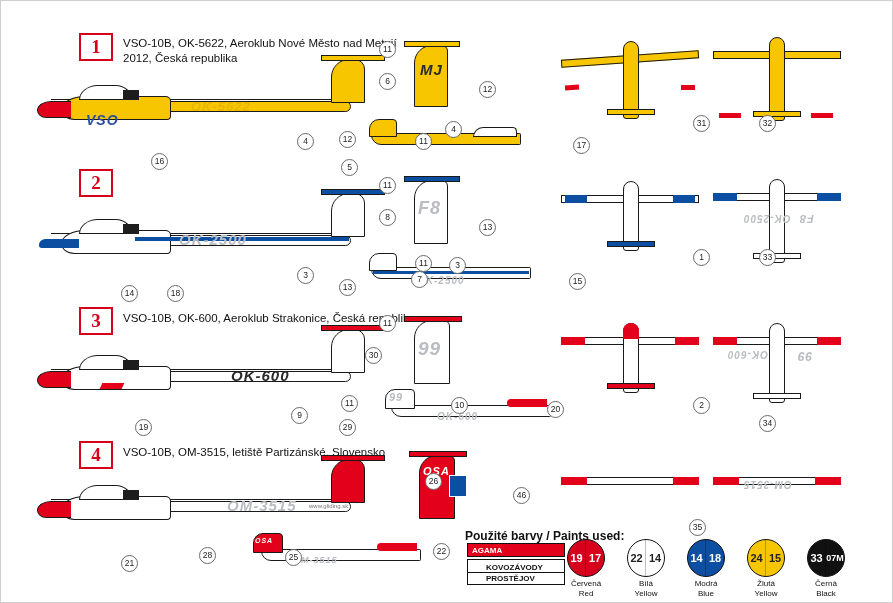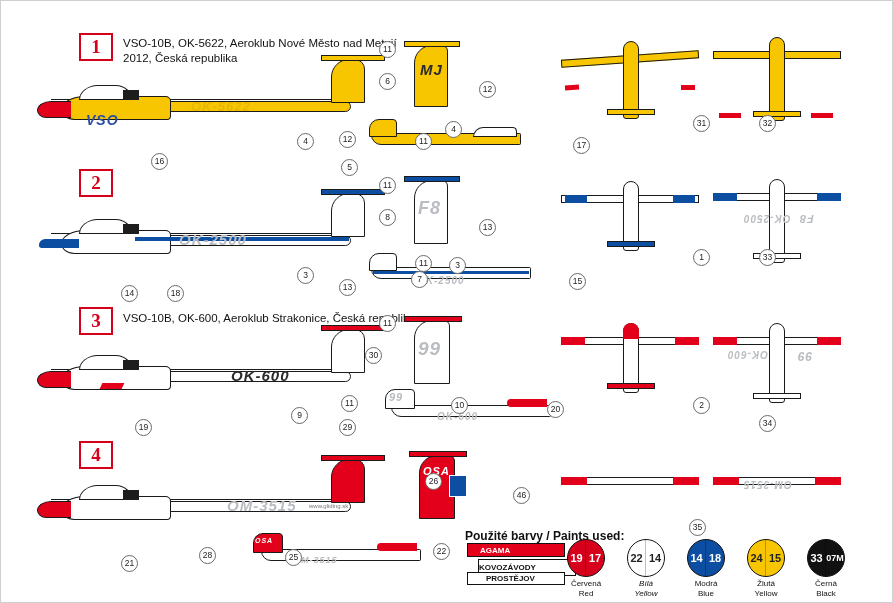--- a/index.html
+++ b/index.html
@@ -291,20 +291,21 @@
   <div class="callout" style="left:290px; top:406px;">9</div>
   <div class="callout" style="left:134px; top:418px;">19</div>
   <div class="callout" style="left:340px; top:394px;">11</div>
   <div class="callout" style="left:338px; top:418px;">29</div>
   <div class="callout" style="left:450px; top:396px;">10</div>
   <div class="callout" style="left:546px; top:400px;">20</div>
   <div class="callout" style="left:692px; top:396px;">2</div>
   <div class="callout" style="left:758px; top:414px;">34</div>
 
   <div class="optbox" style="left:78px; top:440px;">4</div>
+  <div class="optcaption" style="left:122px; top:444px;">VSO-10B, OM-3515, letiště Partizánské, Slovensko</div>
 
   <div class="side" style="left:30px; top:478px; width:340px; height:70px;">
     <div class="wing-line" style="left:20px; top:20px; width:300px;"></div>
     <div class="boom" style="left:120px; top:22px; width:200px; height:11px;"></div>
     <div class="fuse" style="left:30px; top:17px; width:110px; height:24px;"></div>
     <div class="nose-red" style="left:6px; top:22px; width:34px; height:17px;"></div>
     <div class="canopy" style="left:48px; top:6px; width:52px; height:15px;"></div>
     <div class="canopy-dark" style="left:92px; top:11px; width:16px; height:10px;"></div>
     <div class="vstab red" style="left:300px; top:-20px; width:34px; height:44px; border-radius:18px 10px 0 0;"></div>
     <div class="abs red" style="left:290px; top:-24px; width:64px; height:6px; border:1px solid #1a1a1a;"></div>
@@ -343,38 +344,38 @@
   <div class="callout" style="left:424px; top:472px;">26</div>
   <div class="callout" style="left:512px; top:486px;">46</div>
   <div class="callout" style="left:120px; top:554px;">21</div>
   <div class="callout" style="left:198px; top:546px;">28</div>
   <div class="callout" style="left:284px; top:548px;text-align:right;">25</div>
   <div class="callout" style="left:432px; top:542px;">22</div>
   <div class="callout" style="left:688px; top:518px;">35</div>
 
   <div class="paints-title" style="left:464px; top:530px;">Použité barvy / Paints used:</div>
 
-  <div class="brandbox" style="left:466px; top:542px; width:98px; height:14px; background:#e2001a; color:#fff; padding-left:12px;">AGAMA</div>
-  <div class="brandbox" style="left:466px; top:558px; width:98px; height:17px; background:#fff; color:#111; margin-left:11px;">KOVOZÁVODY</div>
+  <div class="brandbox" style="left:466px; top:542px; width:98px; height:14px; background:#e2001a; color:#fff; padding-left:4px;">AGAMA</div>
+  <div class="brandbox" style="left:466px; top:558px; width:98px; height:17px; background:#fff; color:#111; padding-left:18px;">KOVOZÁVODY</div>
   <div class="brandbox" style="left:466px; top:571px; width:98px; height:13px; background:#fff; color:#111; padding-left:18px;">PROSTĚJOV</div>
 
   <div class="chip" style="left:566px; top:538px; background:#d6001c; color:#ffffff;">
     <div class="l">19</div>
     <div class="r">17</div>
   </div>
   <div class="chiplabel" style="left:555px; top:578px;">
     <div>Červená</div>
     <div>Red</div>
   </div>
 
   <div class="chip" style="left:626px; top:538px; background:#ffffff; color:#222222;">
     <div class="l">22</div>
     <div class="r">14</div>
   </div>
-  <div class="chiplabel" style="left:615px; top:578px;font-style:italic;">
+  <div class="chiplabel" style="left:615px; top:578px;">
     <div>Bílá</div>
     <div>Yellow</div>
   </div>
 
   <div class="chip" style="left:686px; top:538px; background:#0b4ea2; color:#ffffff;">
     <div class="l">14</div>
     <div class="r">18</div>
   </div>
   <div class="chiplabel" style="left:675px; top:578px;">
     <div>Modrá</div>

